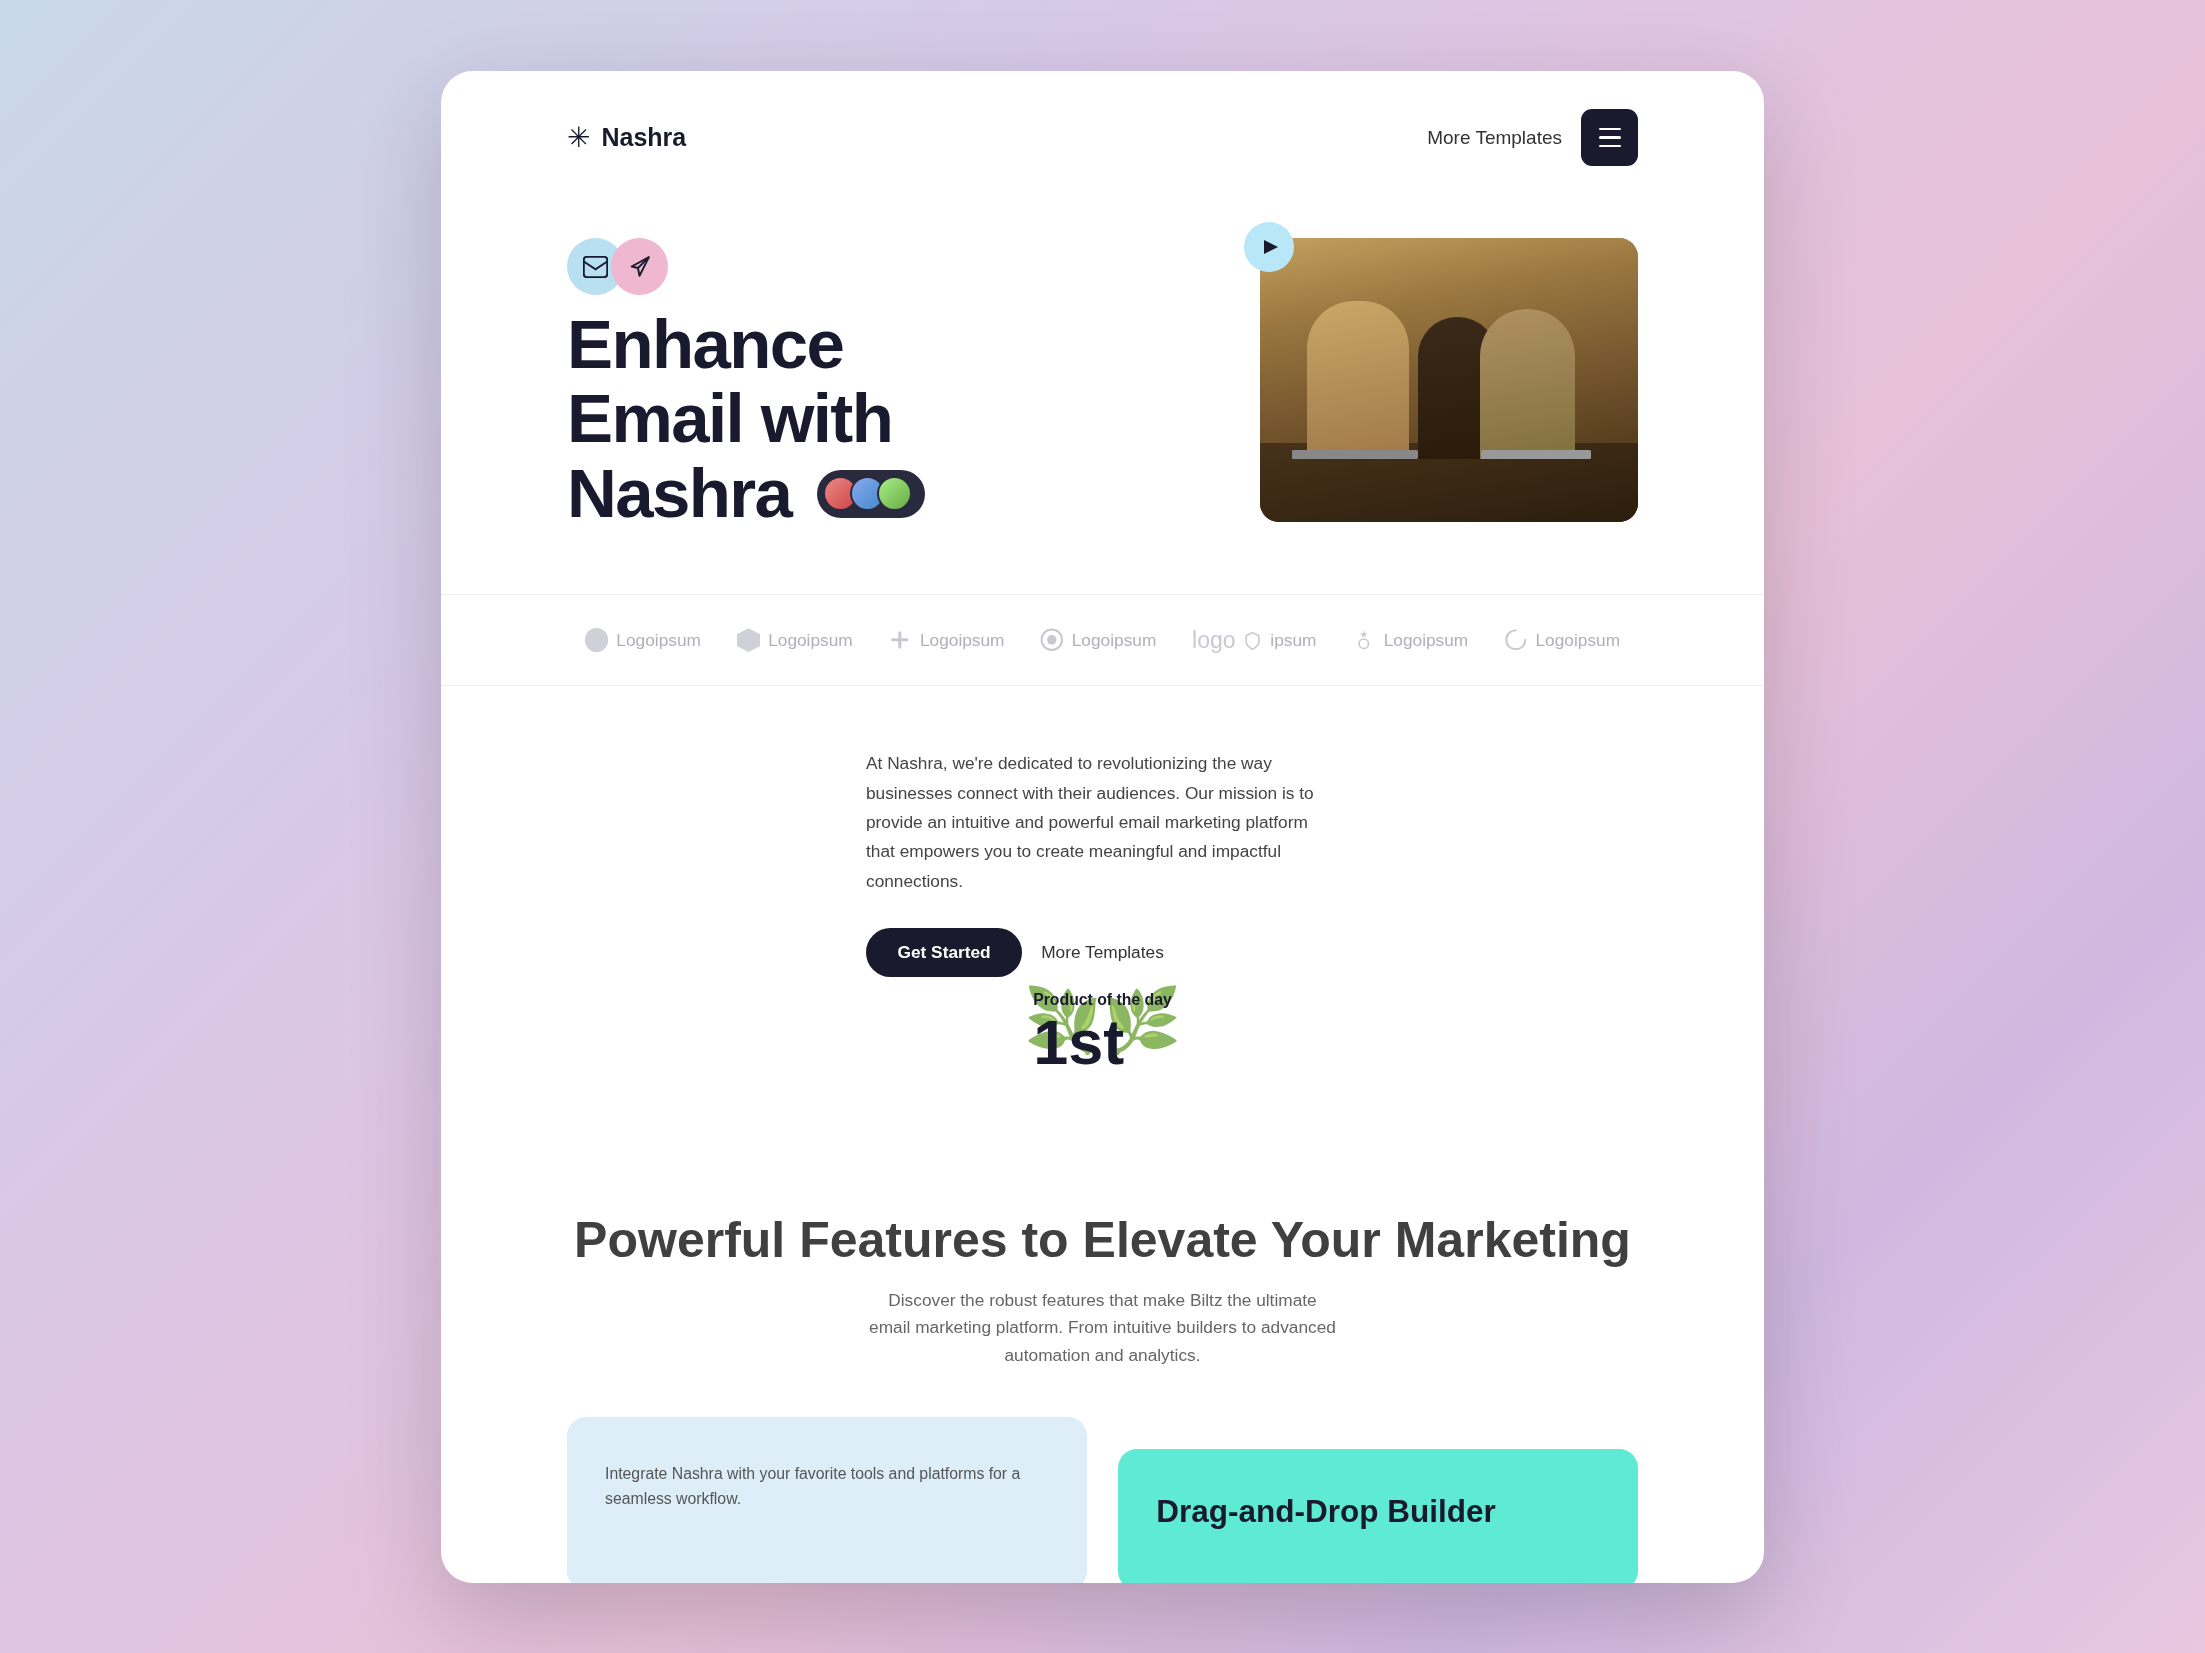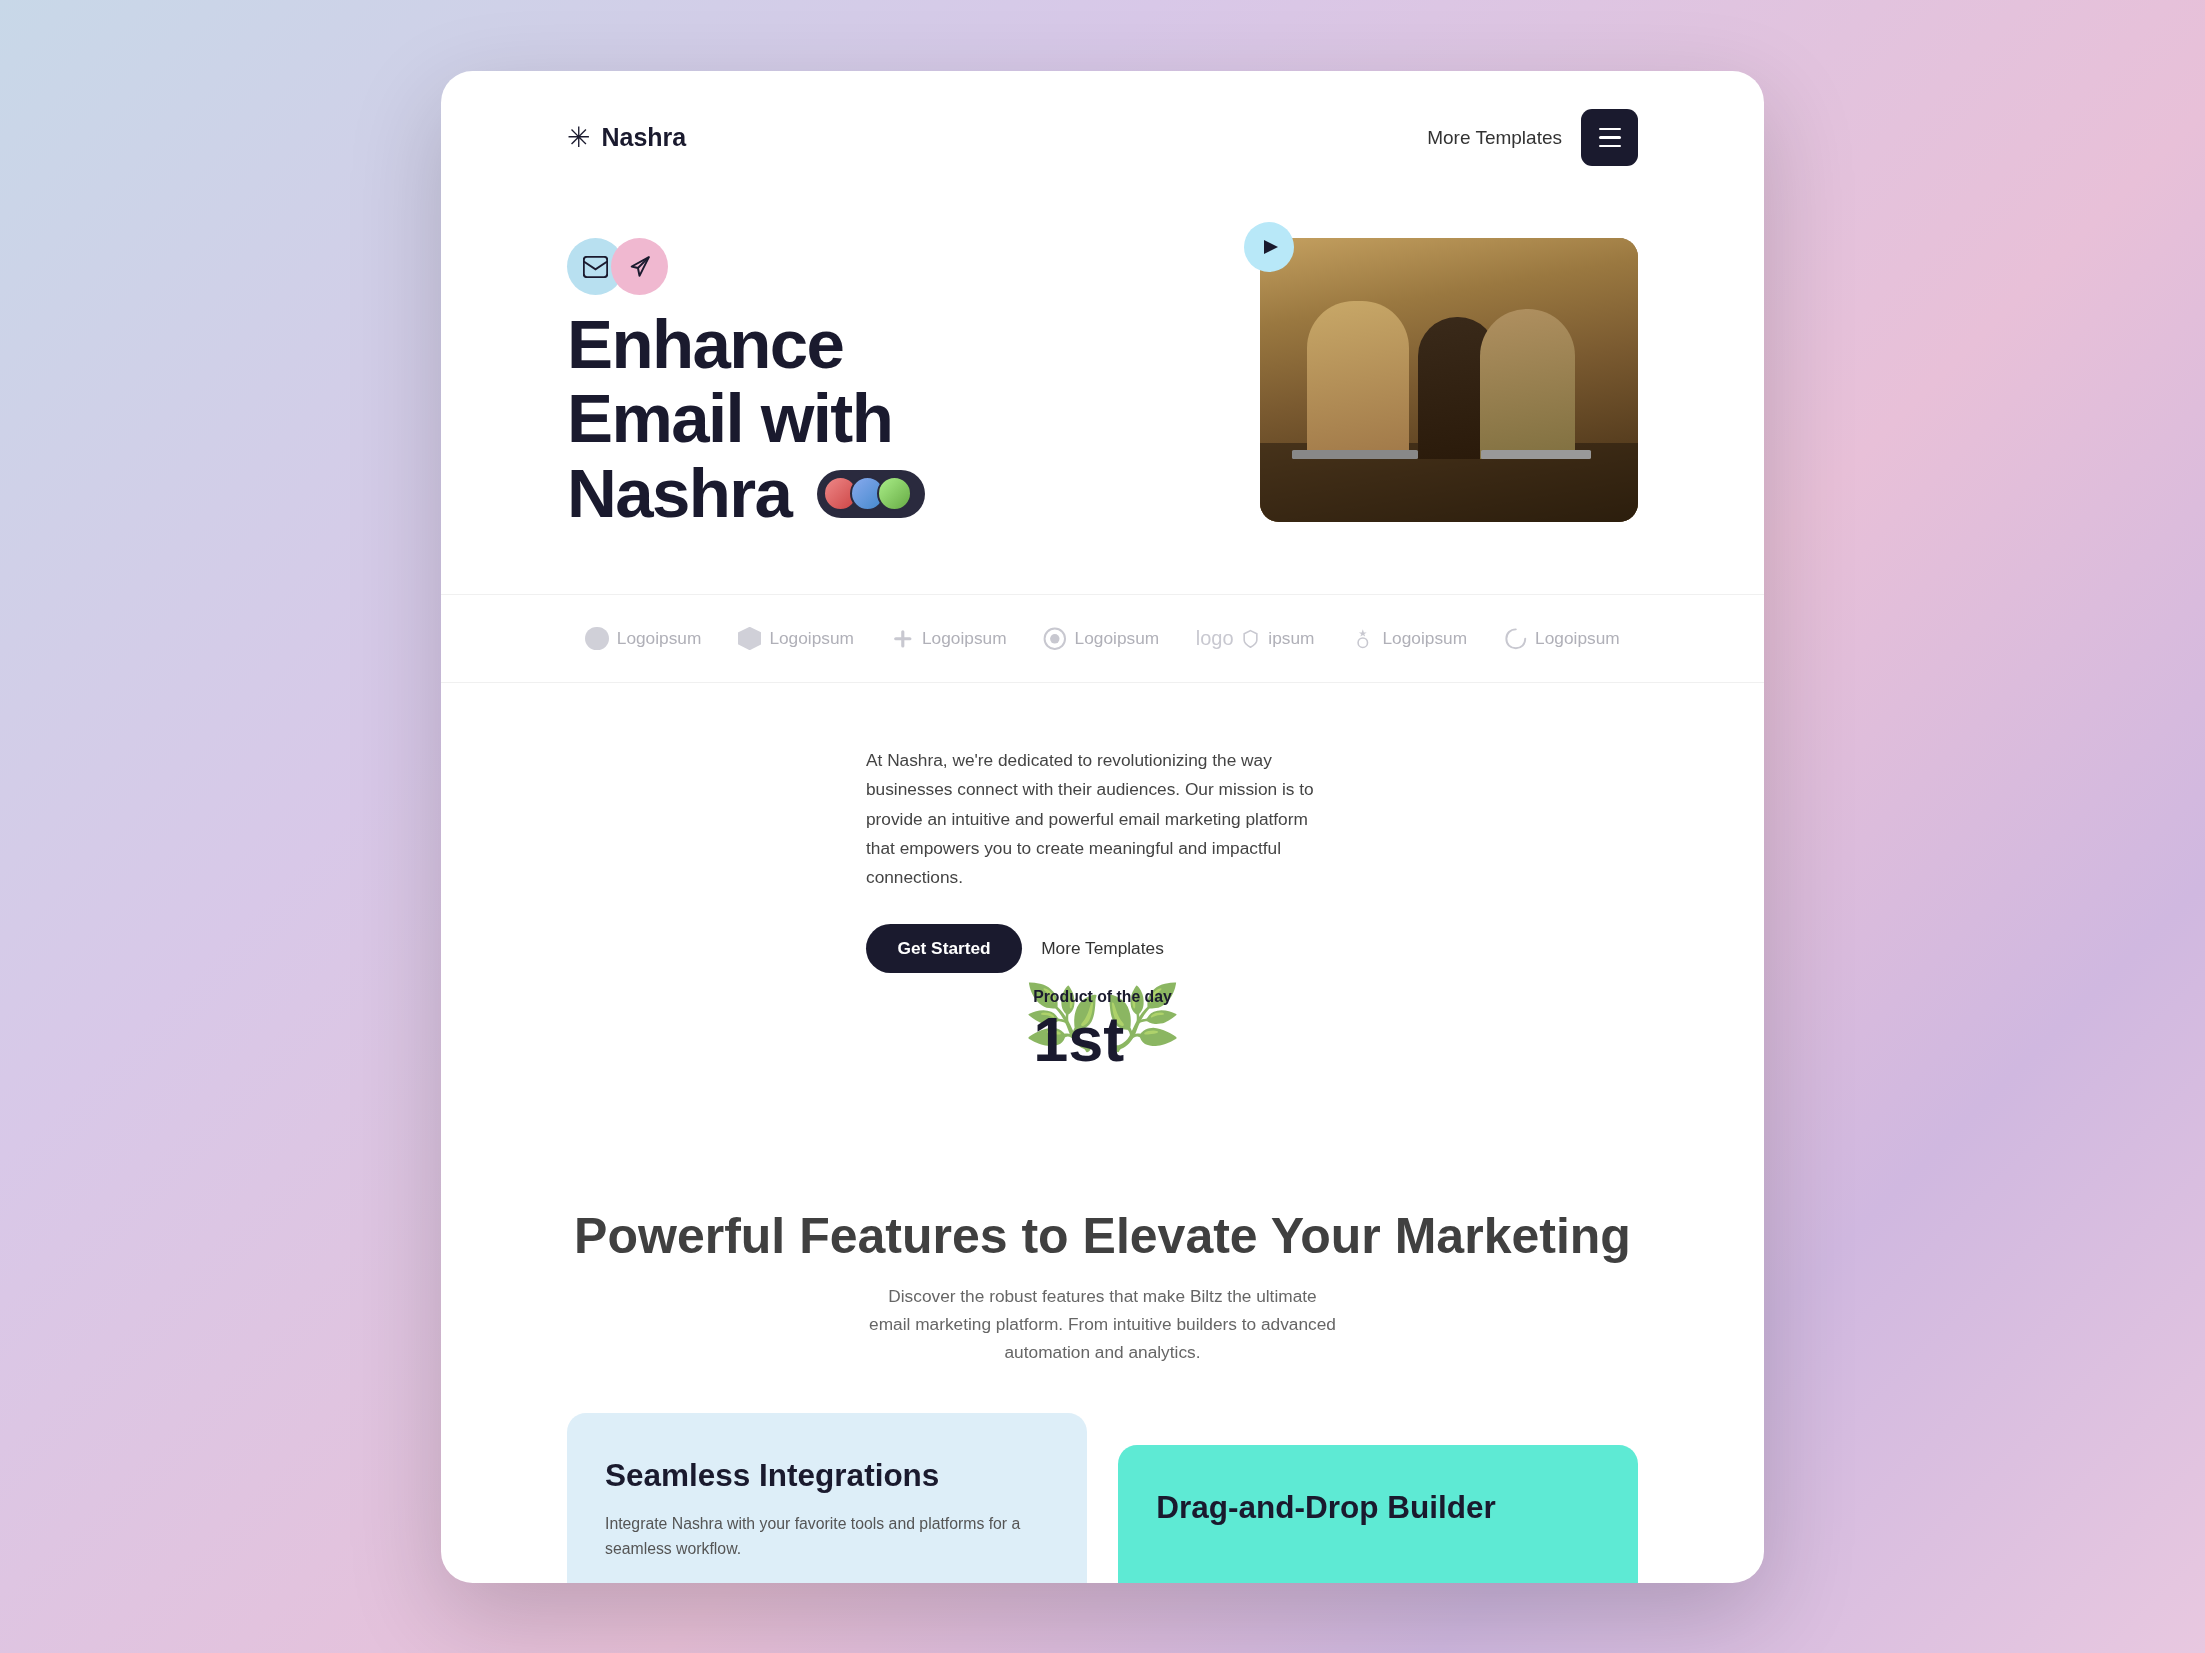--- a/index.html
+++ b/index.html
@@ -483,21 +483,21 @@
       <span>Logoipsum</span>
     </div>
     <div class="logo-item">
       <svg width="23.6" height="23.6" viewBox="0 0 30 30">
         <circle cx="15" cy="15" r="13" fill="none" stroke="#c8c8d0" stroke-width="2.5"></circle>
         <circle cx="15" cy="15" r="6" fill="#c8c8d0"></circle>
       </svg>
       <span>Logoipsum</span>
     </div>
     <div class="logo-item">
-      <span style="font-size:20px; color:#c8c8d0;">logo</span>
+      <span style="font-size:23px; color:#c8c8d0;">logo</span>
       <svg width="19" height="19" viewBox="0 0 24 24">
         <path d="M12 2 L20 6 L20 14 C20 18 16 21 12 23 C8 21 4 18 4 14 L4 6 Z" fill="none" stroke="#c8c8d0" stroke-width="2"></path>
       </svg>
       <span>ipsum</span>
     </div>
     <div class="logo-item">
       <svg width="23.6" height="23.6" viewBox="0 0 30 30">
         <path d="M15 3 L18 12 L10 7 L20 7 L12 12 Z" fill="#c8c8d0"></path>
         <circle cx="15" cy="20" r="6" fill="none" stroke="#c8c8d0" stroke-width="2"></circle>
       </svg>
@@ -531,21 +531,20 @@
     </div>
   </section>
 
   <section class="features-section">
     <div class="features-header">
       <h2 class="features-title">Powerful Features to Elevate Your Marketing</h2>
       <p class="features-subtitle">Discover the robust features that make Biltz the ultimate email marketing platform. From intuitive builders to advanced automation and analytics.</p>
     </div>
     <div class="features-cards">
       <div class="feature-card feature-card-blue">
-        <h3 class="feature-card-title">Seamless Integrations</h3>
         <p class="feature-card-text">Integrate Nashra with your favorite tools and platforms for a seamless workflow.</p>
       </div>
       <div class="feature-card feature-card-pink">
         <h3 class="feature-card-title">Drag-and-Drop Builder</h3>
       </div>
     </div>
   </section>
 
 </div>
 

